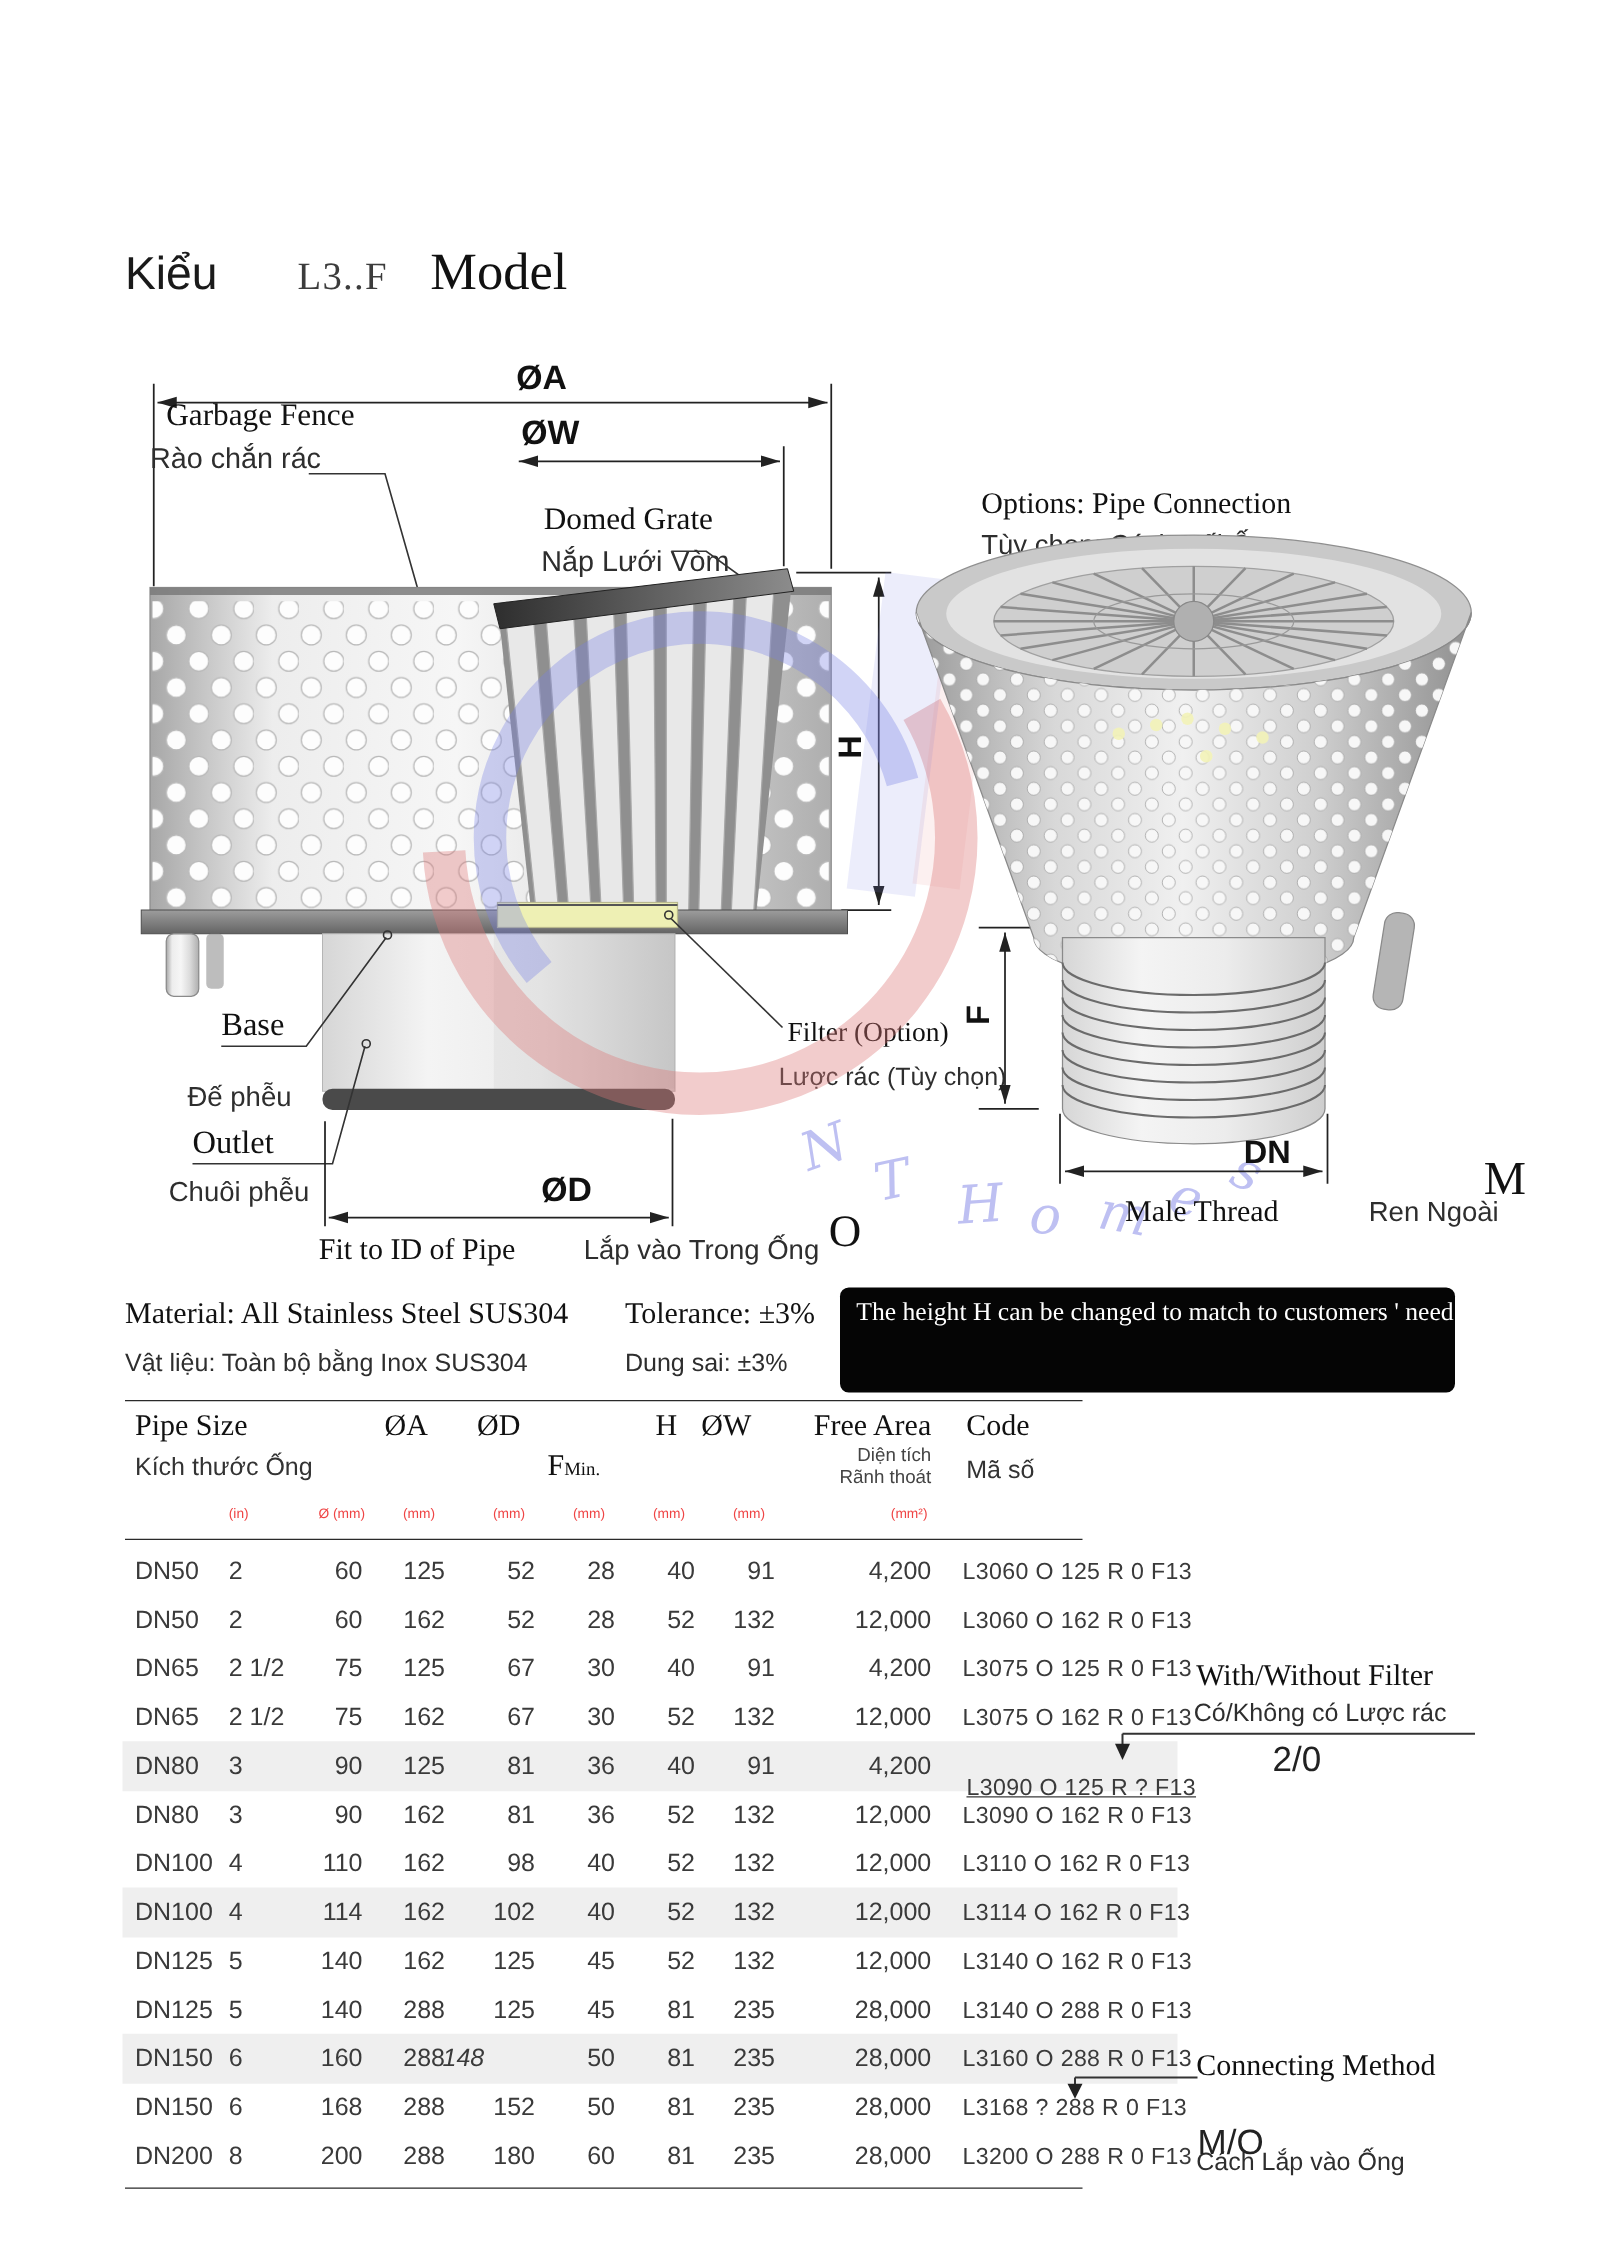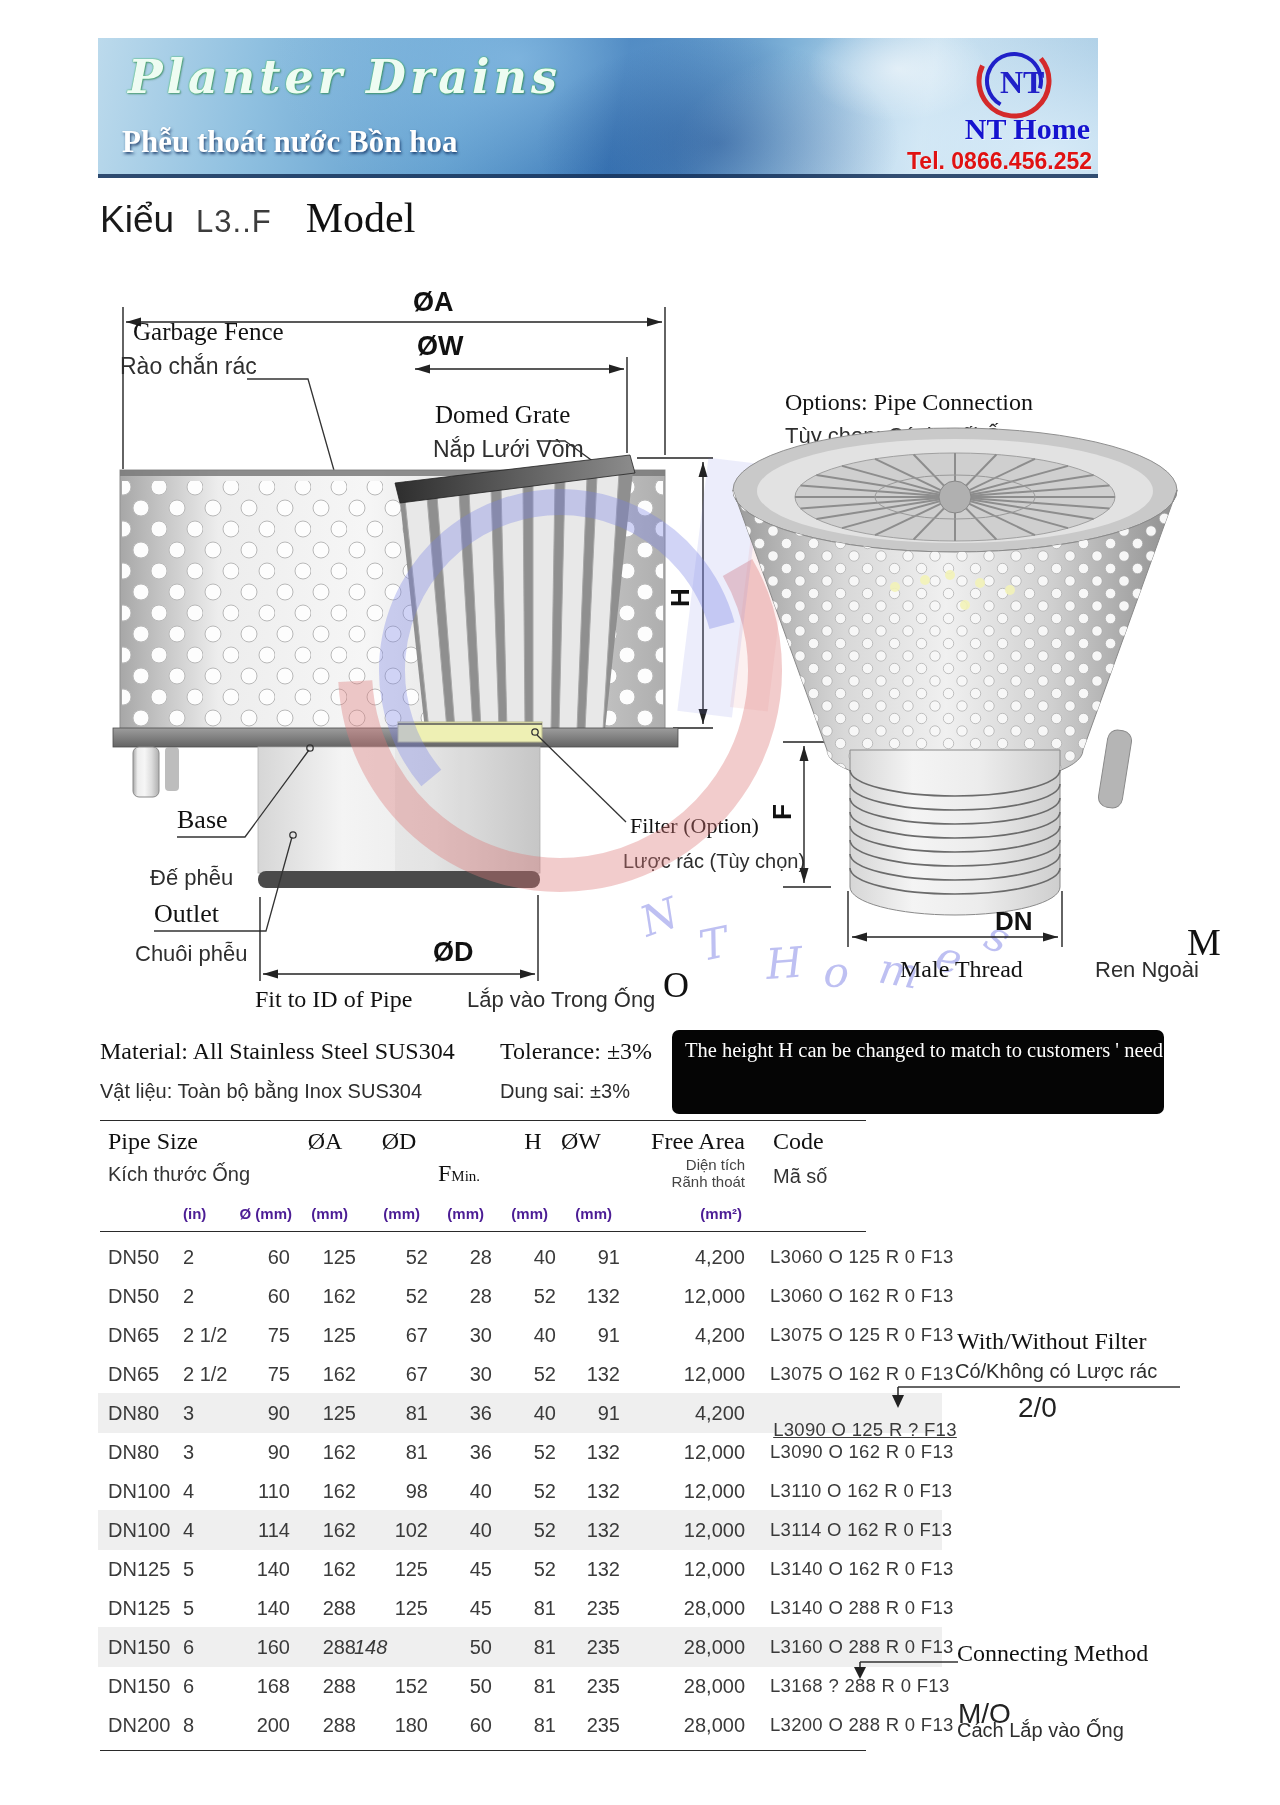--- a/index.html
+++ b/index.html
@@ -26,67 +26,54 @@
   .brand-name{position:absolute;right:8px;top:74px;width:260px;text-align:right;
     font-family:"Liberation Serif",serif;font-weight:bold;font-size:30px;color:#1513cf;
     text-shadow:1px 1px 0 rgba(255,255,255,.6);}
   .brand-tel{position:absolute;right:6px;top:110px;width:300px;text-align:right;
     font-weight:bold;font-size:23px;color:#e01212;text-shadow:1px 1px 0 rgba(255,255,255,.55);}
   .logo-badge{position:absolute;right:40px;top:2px;}
 
   
   .model-line{position:absolute;left:100px;top:194px;display:flex;align-items:baseline;}
   .model-kieu{font-size:37px;color:#1a1a1a;}
-  .model-code{font-size:31px;color:#3c3c3c;margin-left:22px;letter-spacing:1px;}
+  .model-code{font-size:31px;color:#3c3c3c;margin-left:64px;letter-spacing:1px;font-family:Liberation Serif, serif;}
   .model-word{font-family:"Liberation Serif",serif;font-size:42px;color:#111;margin-left:34px;}
 
   
   .mat-en{position:absolute;left:100px;top:1038px;font-family:"Liberation Serif",serif;font-size:24px;color:#111;}
   .tol-en{position:absolute;left:500px;top:1038px;font-family:"Liberation Serif",serif;font-size:24px;color:#111;}
   .mat-vi{position:absolute;left:100px;top:1080px;font-size:20px;color:#2e2e2e;}
   .tol-vi{position:absolute;left:500px;top:1080px;font-size:20px;color:#2e2e2e;}
   .note-box{position:absolute;left:672px;top:1030px;width:492px;height:84px;background:#050505;
             border-radius:7px;padding:9px 13px;box-sizing:border-box;}
   .note-en{font-family:"Liberation Serif",serif;font-size:20.5px;color:#fff;white-space:nowrap;}
   .note-vi{font-size:18px;color:#f2f2f2;margin-top:9px;white-space:nowrap;}
 
   
   .rule{position:absolute;left:100px;width:766px;height:0;border-top:1.6px solid #2a2a2a;}
   .th-serif{position:absolute;font-family:"Liberation Serif",serif;font-size:24px;color:#111;white-space:nowrap;}
   .th-sans{position:absolute;font-size:20px;color:#333;white-space:nowrap;}
   .th-small{position:absolute;font-size:15px;color:#444;white-space:nowrap;}
-  .unit{position:absolute;font-size:15px;color:#4c1d95;white-space:nowrap;font-weight:bold;}
+  .unit{position:absolute;font-size:11px;color:#ef4444;white-space:nowrap;}
   .r{text-align:right;}
   .cell{position:absolute;font-size:20px;color:#3a3a3a;white-space:nowrap;}
   .cell.code{font-size:18.5px;letter-spacing:.3px;}
   .band{position:absolute;left:98px;width:844px;height:40px;background:#efefef;}
   .ann-serif{position:absolute;font-family:"Liberation Serif",serif;font-size:24px;color:#111;white-space:nowrap;}
   .ann-sans{position:absolute;font-size:20px;color:#2e2e2e;white-space:nowrap;}
   .ann-val{position:absolute;font-size:28px;color:#222;white-space:nowrap;}
 
   svg text{user-select:none;}
 </style>
 </head>
 <body>
 
 <div class="page">
 
-  <div class="banner">
-    <div class="banner-title">Planter Drains</div>
-    <div class="banner-sub">Phễu thoát nước Bồn hoa</div>
-    <div class="logo-badge">
-      <svg width="96" height="82" viewBox="0 0 96 82">
-        <circle cx="52" cy="41" r="35" fill="none" stroke="#d42a2a" stroke-width="5" stroke-dasharray="150 70" transform="rotate(-40 52 41)"></circle>
-        <circle cx="52" cy="41" r="27" fill="none" stroke="#2020c8" stroke-width="4" stroke-dasharray="120 50" transform="rotate(120 52 41)"></circle>
-        <text x="38" y="53" font-family="Liberation Serif,serif" font-weight="bold" font-size="32" fill="#2020c8">NT</text>
-      </svg>
-    </div>
-    <div class="brand-name">NT Home</div>
-    <div class="brand-tel">Tel. 0866.456.252</div>
-  </div>
 
   <div class="model-line">
     <span class="model-kieu">Kiểu</span>
     <span class="model-code">L3..F</span>
     <span class="model-word serif">Model</span>
   </div>
 
   <svg class="abs" style="left:95px;top:245px;" width="1140" height="770" viewBox="0 0 1140 770">
     <defs>
       <marker id="ah" viewBox="0 0 10 6" markerWidth="11" markerHeight="7" refX="10" refY="3" orient="auto-start-reverse">

